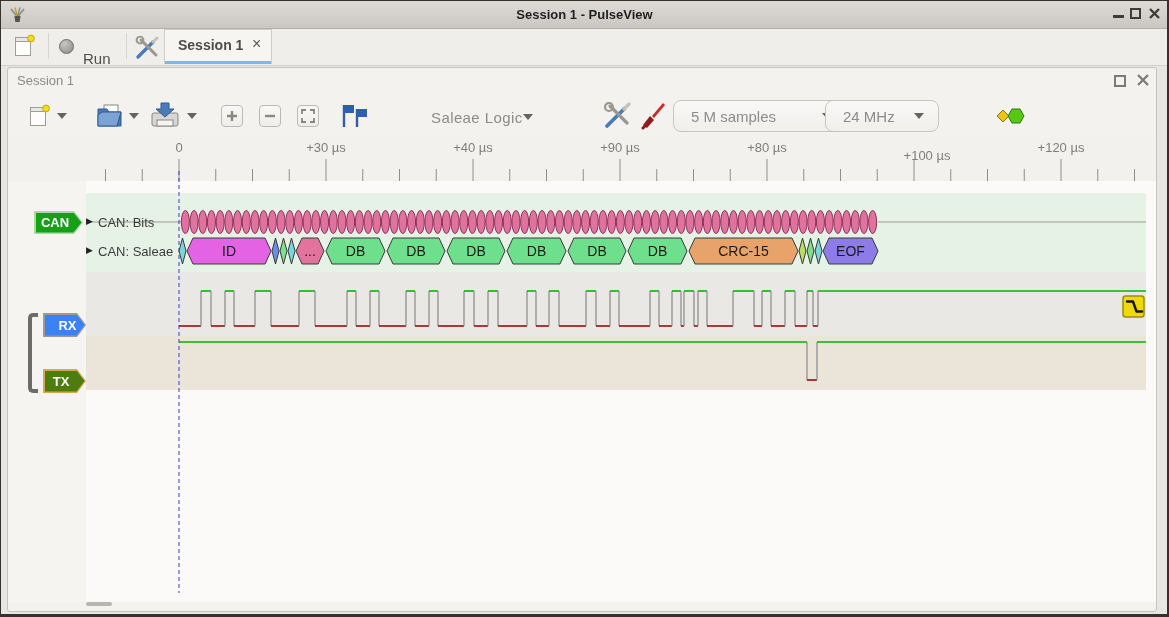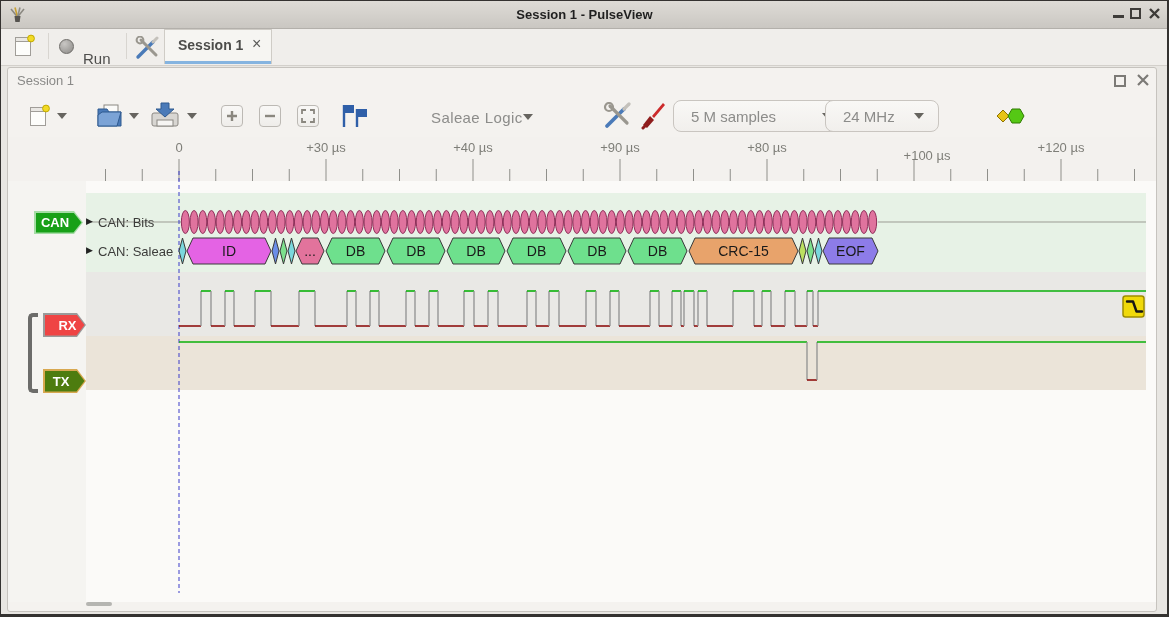--- a/index.html
+++ b/index.html
@@ -444,19 +444,19 @@
 <div class="abs tag-outer" style="left: 33px; top: 210px; width: 49px; height: 23px; background: rgb(165, 220, 165);">
   <div class="tag-inner" style="background: rgb(23, 160, 23);">CAN</div>
 </div>
 <span class="abs expander" style="left:85px;top:215px">▶</span>
 <div class="abs rowlabel" style="left:97px;top:214px">CAN: Bits</div>
 <span class="abs expander" style="left:85px;top:244px">▶</span>
 <div class="abs rowlabel" style="left:97px;top:243px">CAN: Saleae</div>
 
 <div class="abs" id="group-bracket"></div>
 <div class="abs tag-outer" style="left: 42px; top: 312px; width: 43px; height: 24px; background: rgb(154, 154, 154);">
-  <div class="tag-inner" style="background: #ef4444; padding-left: 13px;">RX</div>
+  <div class="tag-inner" style="background: #3b82f6; padding-left: 13px;">RX</div>
 </div>
 <div class="abs tag-outer" style="left: 42px; top: 368px; width: 43px; height: 24px; background: rgb(216, 168, 80);">
   <div class="tag-inner" style="background: #4d7c0f;">TX</div>
 </div>
 
 <div class="abs" id="hscroll-handle"></div>
 
 </body></html>

